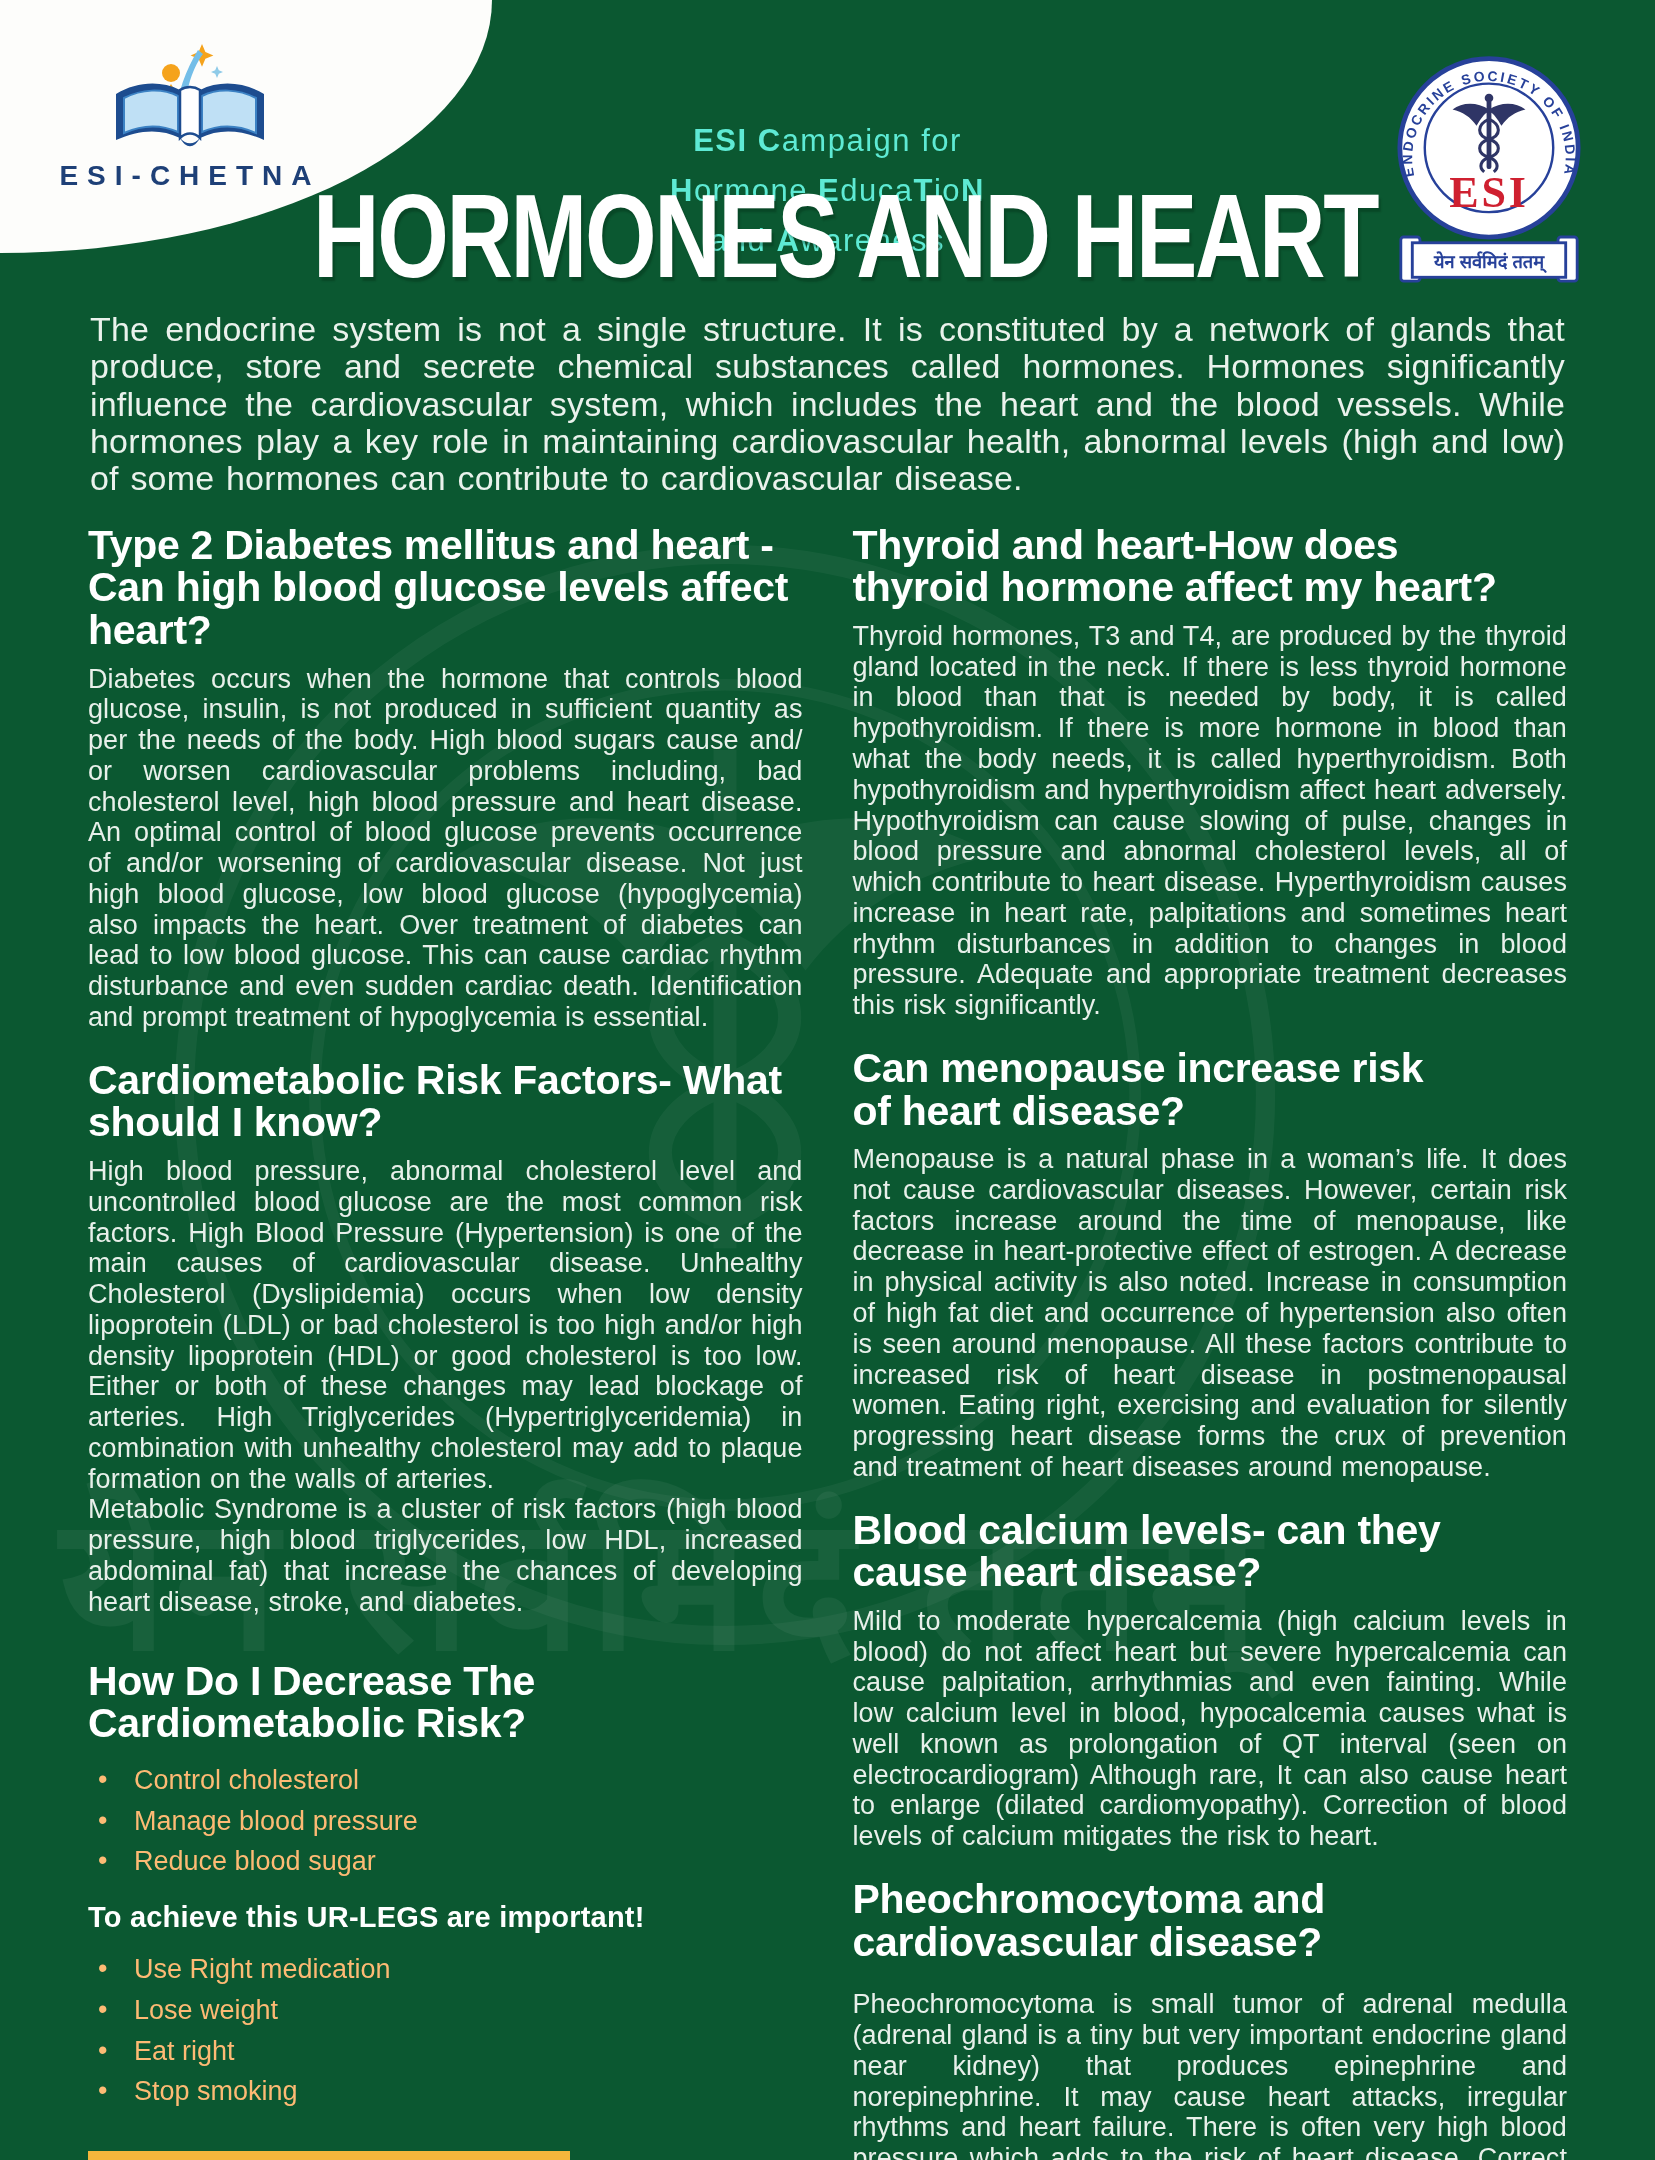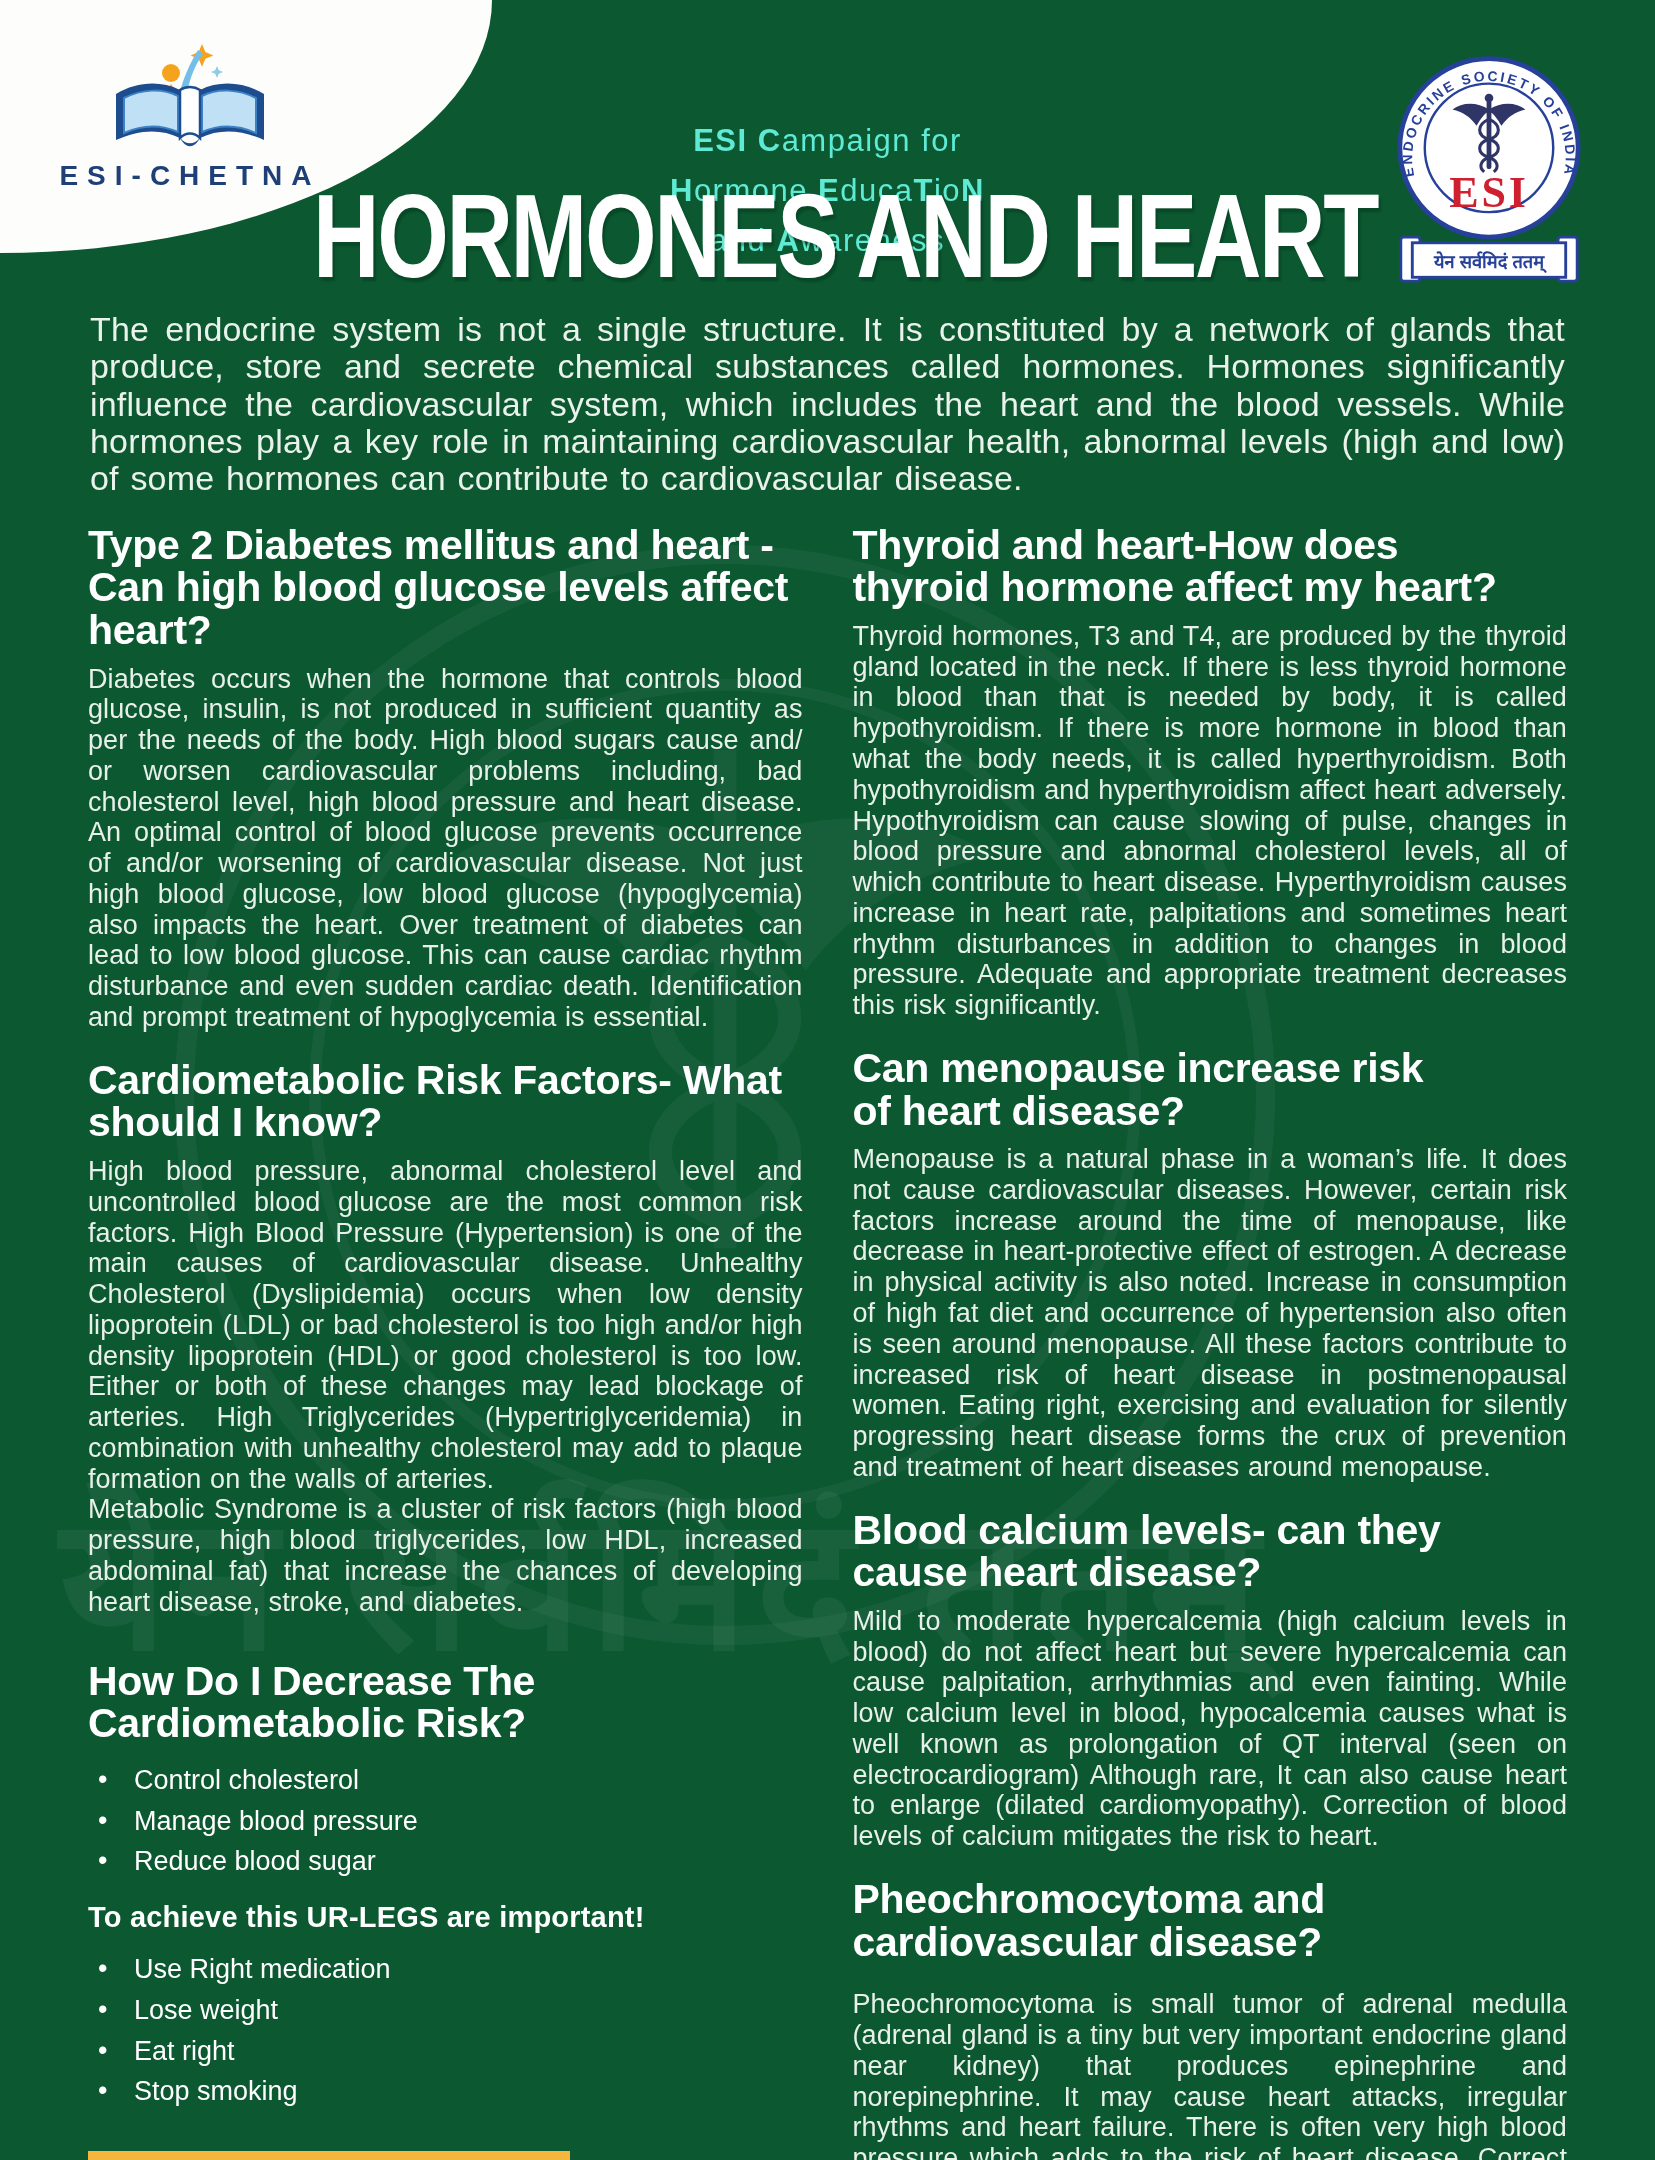--- a/index.html
+++ b/index.html
@@ -57,21 +57,21 @@
   }
   .sec p{
     margin:0; font-size:27px; line-height:1.14; text-align:justify;
     letter-spacing:0.1px; word-spacing:1px; color:#E8F0EA;
   }
   .sec.gap-body p{margin-top:26px;}
   .mt-lg{margin-top:42px;}
   ul.bullets{list-style:none; margin:20px 0 0; padding:0 0 0 10px;}
   ul.bullets li{
     position:relative; padding-left:36px; font-size:27px; line-height:1.14;
-    margin-bottom:10px; color:#ffffff;
+    margin-bottom:10px; color:#fdba74;
   }
   ul.bullets li::before{content:"\2022"; position:absolute; left:0; top:-1px;}
   .subhead{font-size:29px; font-weight:700; color:#FFFFFF; margin:24px 0 0; letter-spacing:0.2px;}
   
   .cta{margin-top:44px;}
   .btn{
     display:inline-block; background:#F4B63C; color:#1D4077;
     font-size:37px; font-weight:700; padding:25px 36px; letter-spacing:0.5px;
     border:none; cursor:pointer; font-family:"Liberation Sans",sans-serif;
   }

